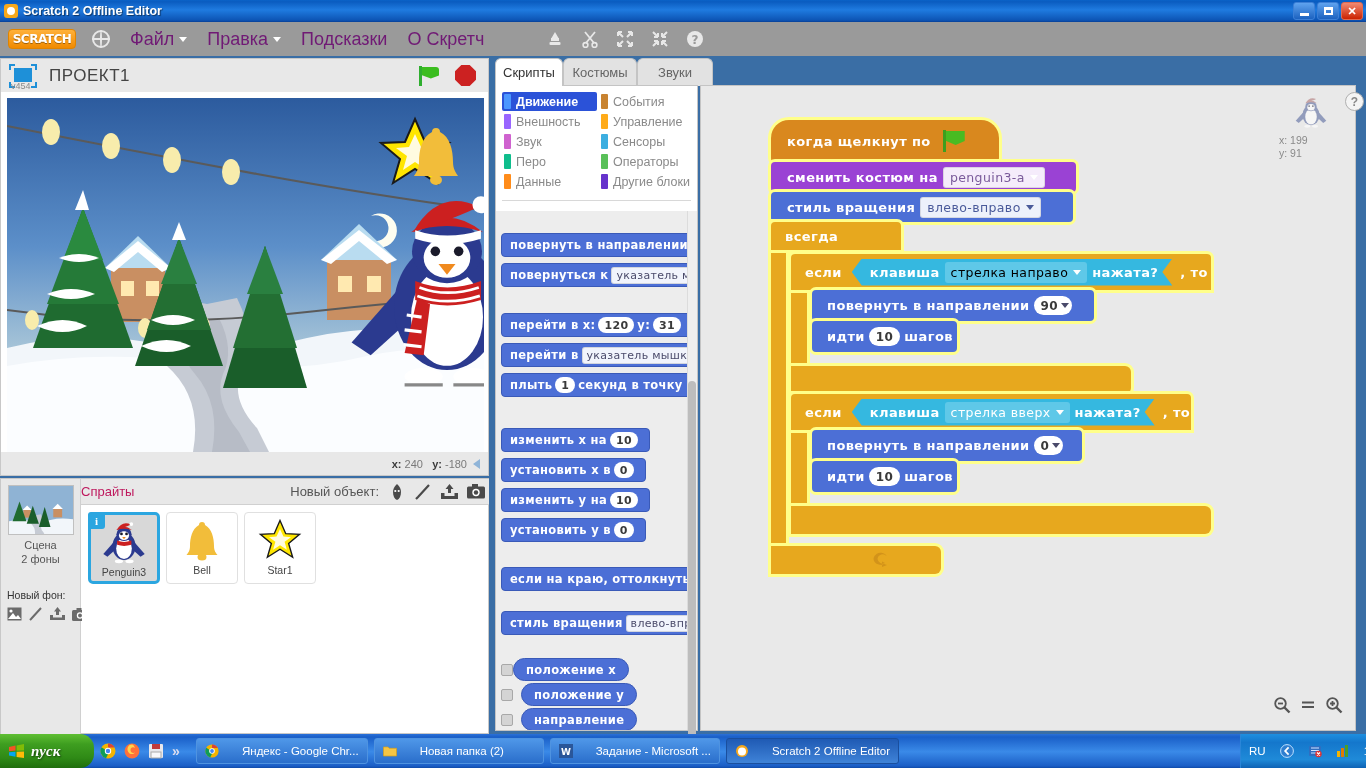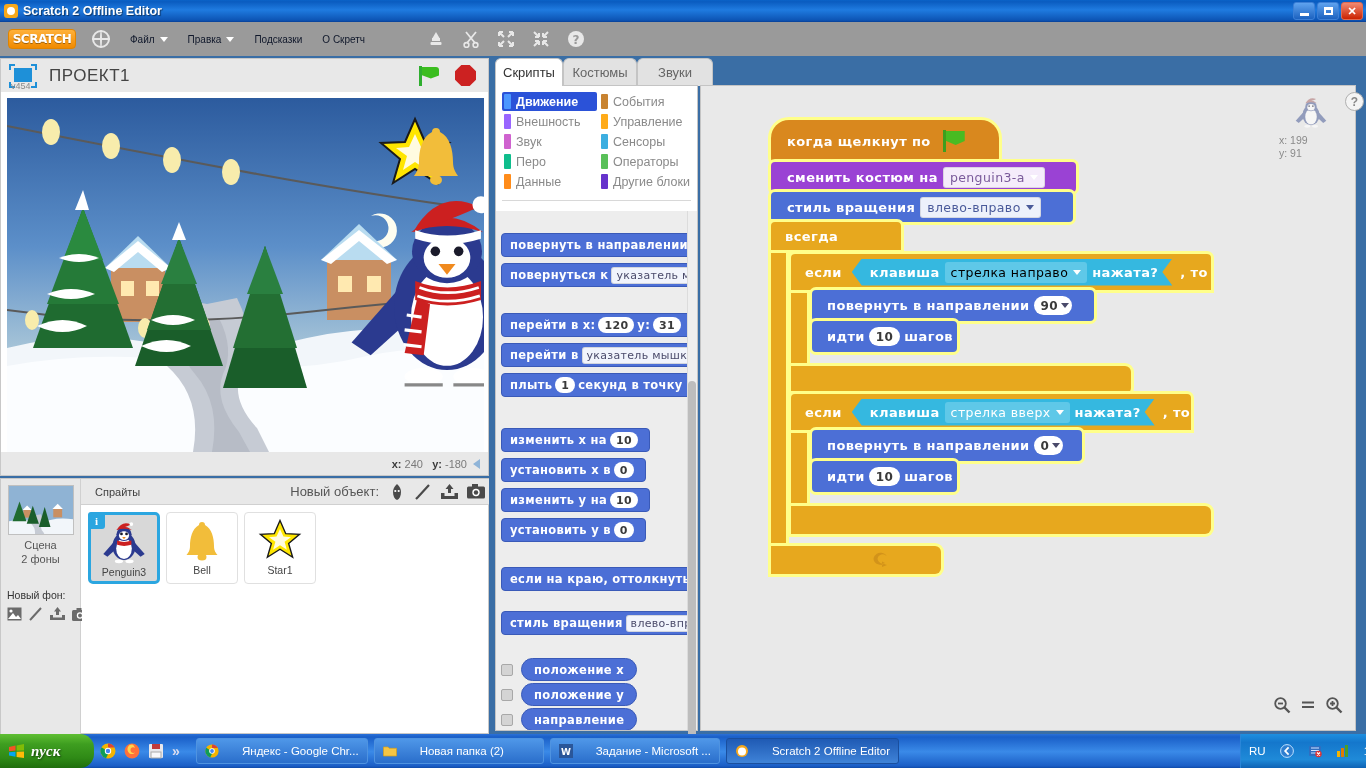--- a/index.html
+++ b/index.html
@@ -49,21 +49,21 @@
     font-size:12px; font-weight:bold; color:#fff; letter-spacing:-.5px;
     font-family:"DejaVu Sans", sans-serif;
     text-shadow:0 1px 0 rgba(0,0,0,.35);
     border:1px solid #e08400;
   }
   .globe-icon{ margin-left:16px; width:18px;height:18px;border-radius:50%;
     border:2px solid #e8e8e8; position:relative;}
   .globe-icon:before{content:"";position:absolute;left:-2px;top:6px;width:18px;height:2px;background:#e8e8e8;}
   .globe-icon:after{content:"";position:absolute;left:6px;top:-2px;width:2px;height:18px;background:#e8e8e8;border-radius:50%;box-shadow:none;}
   .menu-item {
-    color:#0f172a; font-size:10px; margin-left:20px; white-space:nowrap;
+    color:#701a75; font-size:18px; margin-left:20px; white-space:nowrap;
     display:flex; align-items:center; gap:5px;
   }
   .caret-dn { width:0;height:0;border-left:4px solid transparent;border-right:4px solid transparent;border-top:5px solid #fff; }
   #toolicons { margin-left:62px; display:flex; align-items:center; gap:17px; }
   .tool-ic { width:18px; height:18px; position:relative; }
 
   
   #stage-header {
     position:absolute; left:0; top:58px; width:489px; height:34px;
     background:#e8e8e8; border:1px solid #c8c8c8; border-bottom:none;
@@ -103,21 +103,21 @@
   #footer-arrow{width:0;height:0;border-top:5px solid transparent;border-bottom:5px solid transparent;
      border-right:7px solid #8fb4d8;margin-right:8px;}
 
   
   #sprite-pane{
     position:absolute;left:0;top:478px;width:489px;height:256px;background:#fff;
     border:1px solid #c8c8c8;
   }
   #sprite-head{ position:absolute;left:80px;top:0;width:408px;height:26px;background:#e8e8e8;
     border-bottom:1px solid #d0d0d0; display:flex; align-items:center; }
-  #sprite-head .t{ margin-left:14px;font-size:11px;color:#404040; }
+  #sprite-head .t{ font-size:13px;color:#be185d; }
   #new-obj{ margin-left:auto;margin-right:6px;display:flex;align-items:center;gap:10px;font-size:13px;color:#555; }
   .no-ic{ width:16px;height:16px;position:relative; }
   #stage-col{ position:absolute;left:0;top:0;width:80px;height:255px;background:#e8e8e8;
     border-right:1px solid #d0d0d0; }
   #stage-thumb{ margin:6px auto 0;width:66px;height:50px;border:1px solid #c0c0c0;overflow:hidden;position:relative;background:#bcd; }
   #stage-col .lab{ text-align:center;font-size:11px;color:#555;margin-top:3px;line-height:1.3; }
   #newbg{ margin-top:22px;margin-left:6px;font-size:10.5px;color:#333; }
   #newbg-icons{ margin-left:6px;margin-top:6px;display:flex;gap:7px;align-items:center; }
 
   #sprite-list{ position:absolute;left:81px;top:27px;right:1px;bottom:1px;background:#fff;
@@ -684,21 +684,21 @@
     <div class="blk motion stack" style="left:5px;top:356px;">
       <span>если на краю, оттолкнуться</span>
     </div>
     <div class="blk motion stack" style="left:5px;top:400px;">
       <span>стиль вращения</span>
       <span class="dropfield">
           <span>влево-вправо</span>
         </span>
     </div>
 
-    <div style="position:absolute;left:5px;top:447px;display:flex;align-items:center;gap:8px;">
+    <div style="position:absolute;left:5px;top:447px;display:flex;align-items:center;">
       <span class="chk"></span>
       <span class="blk motion oval" style="position:relative;">
           <span>положение x</span>
         </span>
     </div>
     <div style="position:absolute;left:5px;top:472px;display:flex;align-items:center;gap:8px;">
       <span class="chk"></span>
       <span class="blk motion oval" style="position:relative;">
           <span>положение y</span>
         </span>

